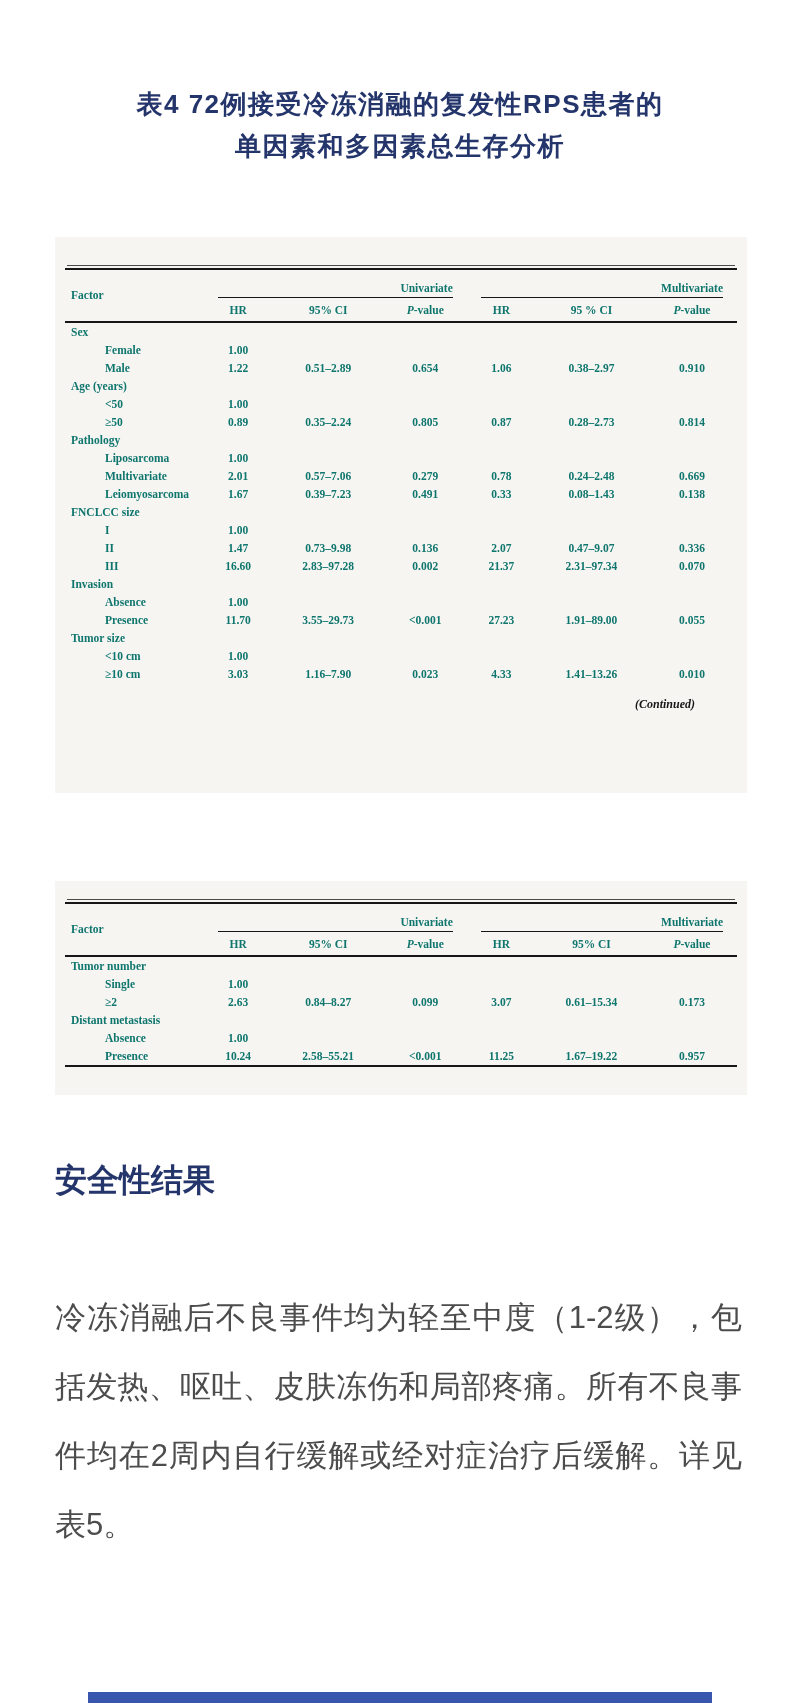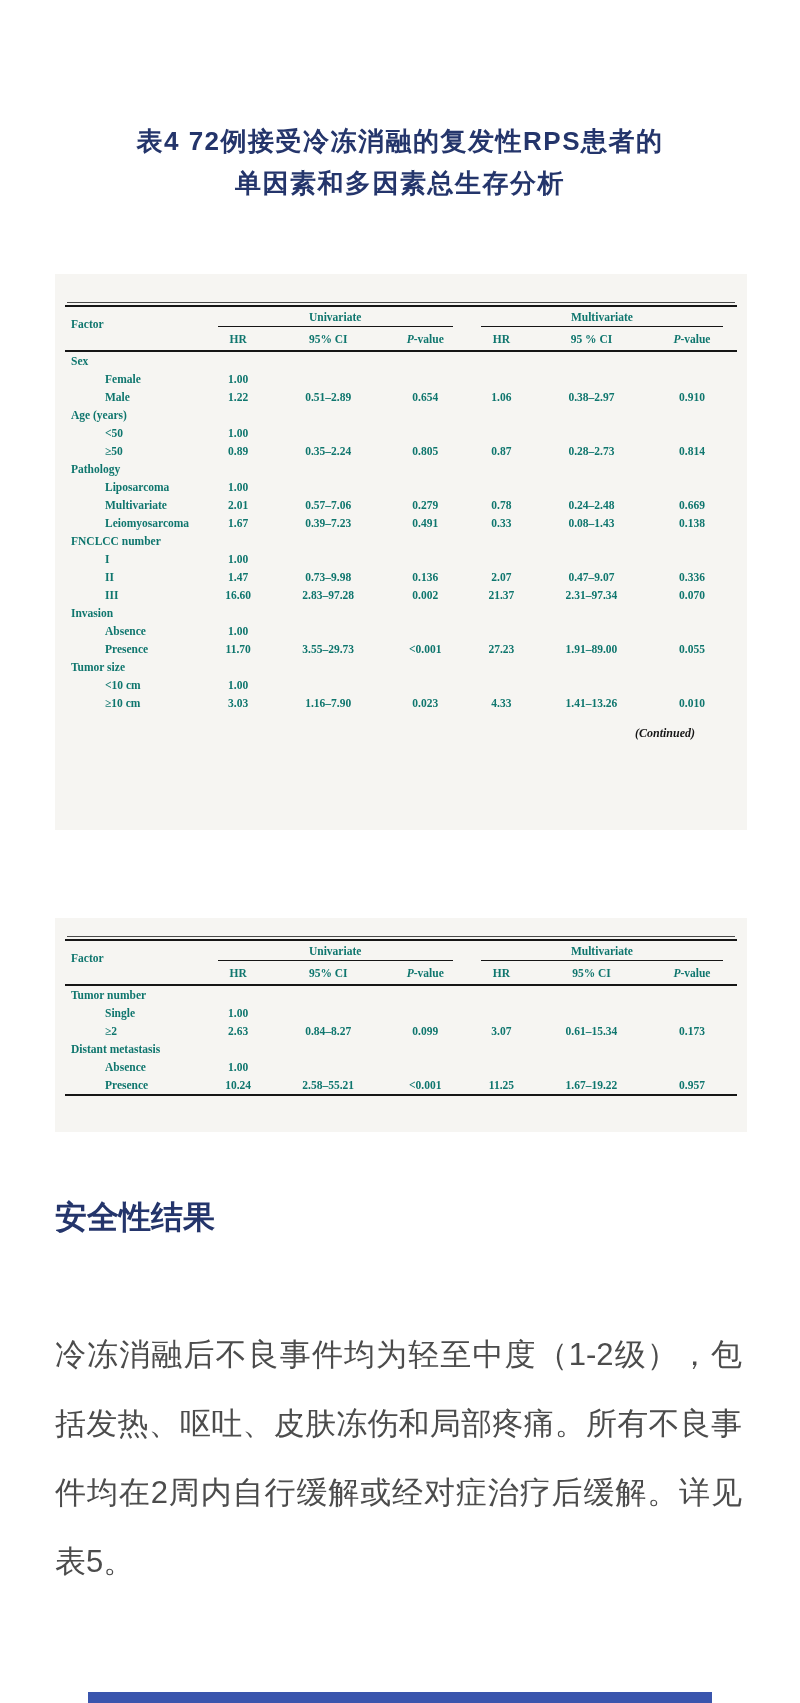--- a/index.html
+++ b/index.html
@@ -3,21 +3,21 @@
 <meta charset="utf-8">
 <style>
   html,body { margin:0; padding:0; background:#ffffff; }
   .page {
     position:relative; width:800px; height:1703px; overflow:hidden;
     background:#ffffff; font-family:"Liberation Sans", sans-serif;
   }
 
   
   h1.title {
-    margin:0; padding-top:120px; text-align:center;
+    margin:0; padding-top:83px; text-align:center;
     font-size:26px; line-height:42px; font-weight:700;
     letter-spacing:1.5px; color:var(--title-navy,#24356b);
   }
   h1.title span { display:block; }
 
   
   .scan-block {
     margin-left:55px; width:692px; box-sizing:border-box;
     background:var(--scan-bg,#f6f5f2); padding:28px 10px 0 10px;
   }
@@ -29,21 +29,21 @@
   table.tbl {
     width:100%; border-collapse:collapse; table-layout:fixed;
     border-top:2.5px solid #161616;
     font-family:"Liberation Serif", serif; color:#0f766e;
   }
   table.tbl.closed { border-bottom:2.5px solid #161616; }
 
   .tbl th, .tbl td { font-size:11.5px; font-weight:700; padding:3px 2px; overflow:hidden; }
 
   tr.spanner th.factor { text-align:left; padding:5px 0 0 6px; }
-  tr.spanner th { padding-top:4px; vertical-align:bottom; }
+  tr.spanner th { padding-top:12px; vertical-align:bottom;text-align:right; }
   .span-inner { border-bottom:1.8px solid #161616; padding-bottom:3px; margin:0 12px; }
 
   tr.subhead th { border-bottom:2.5px solid #161616; padding:3px 2px 5px; text-align:center;font-family:Liberation Serif, serif; }
   th.pv::first-letter, .continued::first-letter { font-style:italic; }
   th.pv { font-style:normal; }
 
   .tbl tbody th { text-align:left; white-space:nowrap; padding-left:6px; }
   .tbl tbody th.sub { padding-left:40px; }
   .tbl tbody td { text-align:center; }
   .tbl tbody tr:first-child th, .tbl tbody tr:first-child td { }
@@ -196,21 +196,21 @@
           <tr>
             <th class="sub">Leiomyosarcoma</th>
             <td>1.67</td>
             <td>0.39–7.23</td>
             <td>0.491</td>
             <td>0.33</td>
             <td>0.08–1.43</td>
             <td>0.138</td>
           </tr>
           <tr>
-            <th class="group">FNCLCC number</th>
+            <th class="group">FNCLCC size</th>
             <td></td>
             <td></td>
             <td></td>
             <td></td>
             <td></td>
             <td></td>
           </tr>
           <tr>
             <th class="sub">I</th>
             <td>1.00</td>

